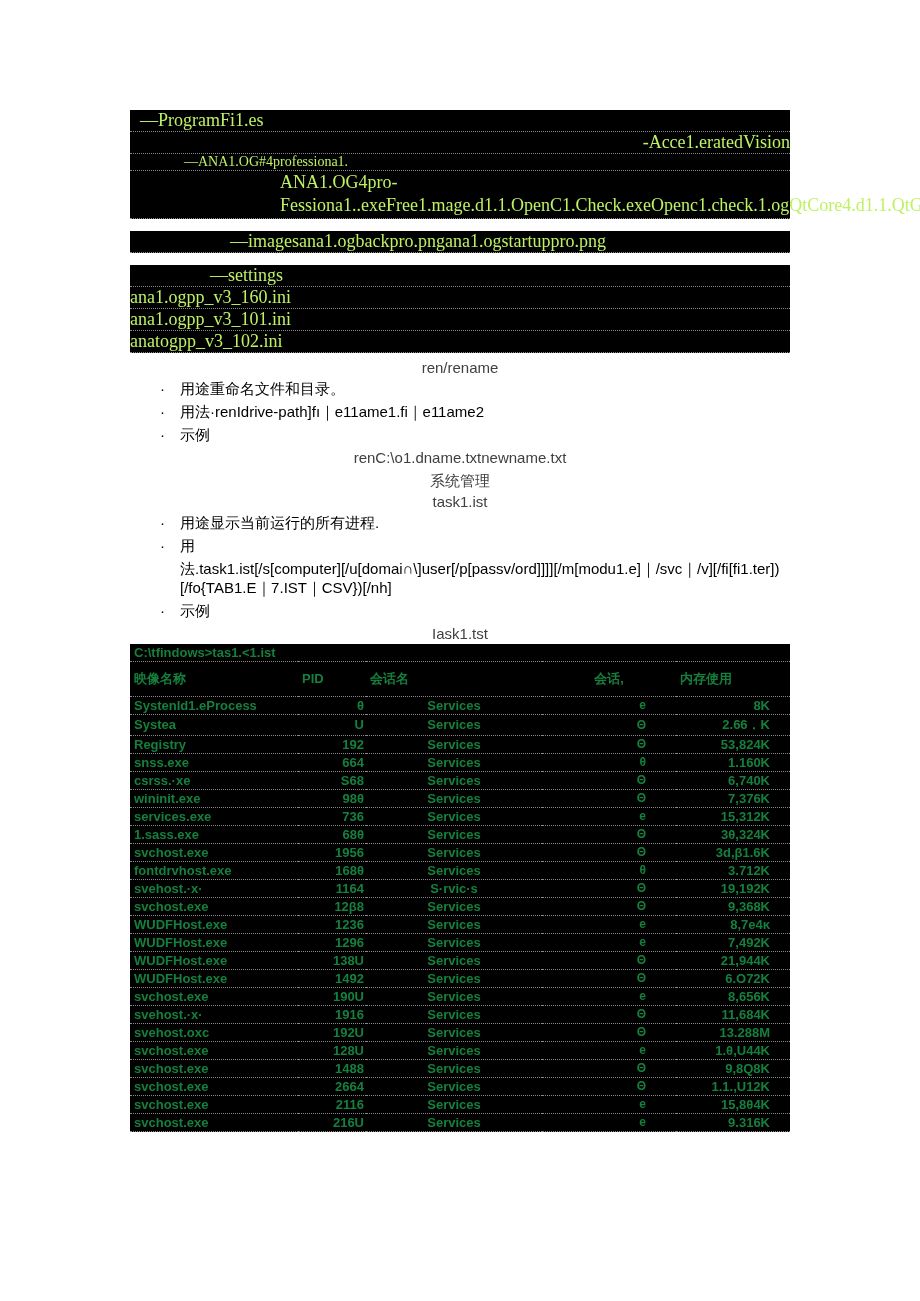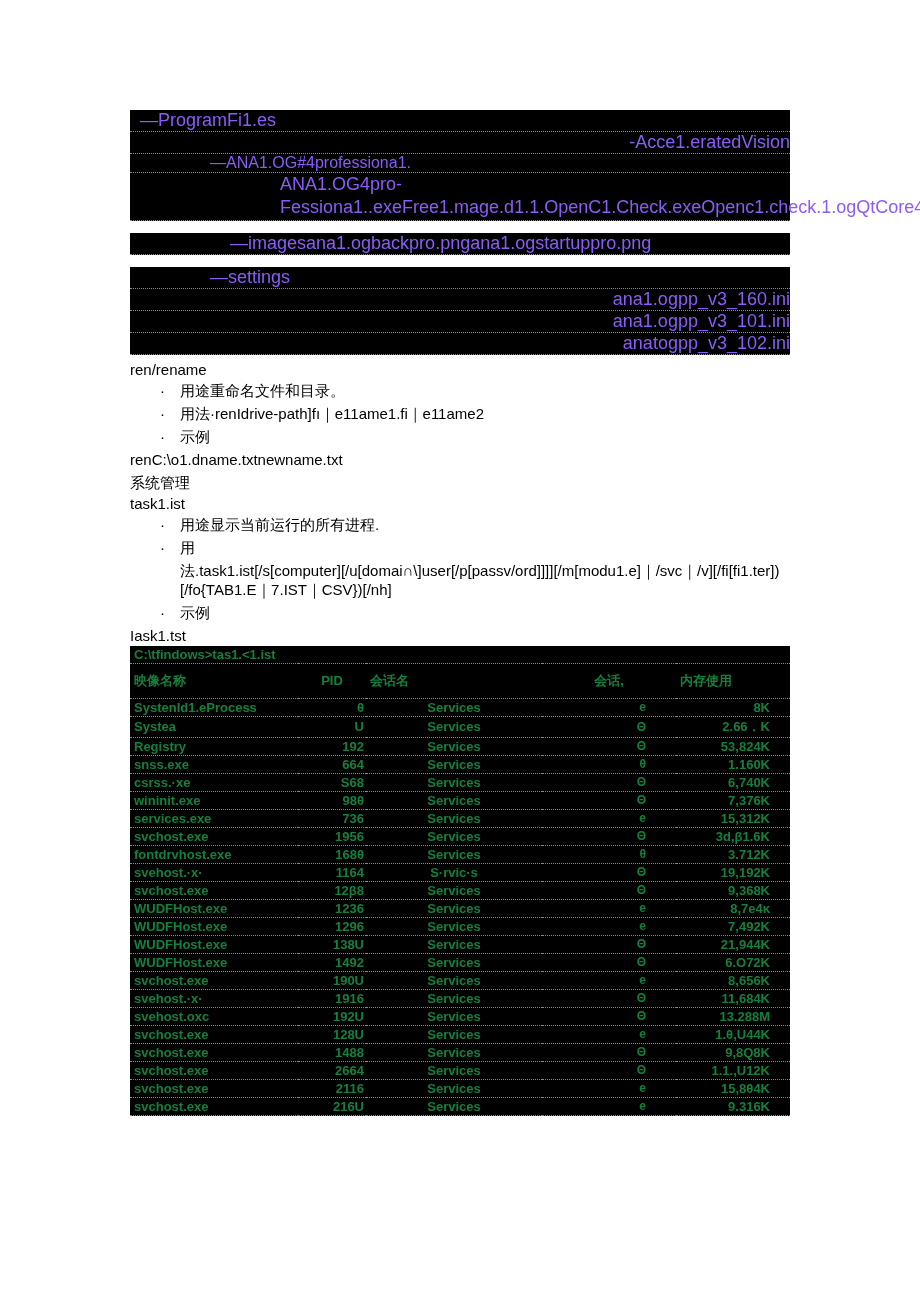--- a/index.html
+++ b/index.html
@@ -9,31 +9,32 @@
     font-family: Arial, "Microsoft YaHei", sans-serif;
     font-size: 15px;
     color: #000;
     width: 920px;
   }
   .page {
     padding: 110px 130px 50px 130px;
   }
   .blackblock {
     background: #000;
-    color: #8b5cf6;
+    color: #bef264;
     border-bottom: 1px dotted #888;
+    font-family: Liberation Serif, serif;
   }
   .tree1 { padding-left: 10px; font-size: 18px; }
   .tree2 { padding-left: 50px; font-size: 18px; text-align: right; }
-  .tree3 { padding-left: 80px; font-size: 16px; }
+  .tree3 { padding-left: 54px; font-size: 14px; }
   .tree4 { padding-left: 150px; font-size: 18px; line-height: 1.3; }
   .tree5 { padding-left: 100px; font-size: 18px; }
   .tree6 { padding-left: 80px; font-size: 18px; }
-  .settingsfile { text-align: right; font-size: 18px; }
-  .plain { background: #fff; color: #000000; font-size: 15px; margin: 2px 0; }
+  .settingsfile { text-align: left; font-size: 18px; }
+  .plain { background: #fff; color: #404040; font-size: 15px; margin: 2px 0; text-align: center; }
   .bulletlist { margin: 4px 0 4px 30px; font-size: 15px; }
   .bulletlist .row { margin: 4px 0; }
   .bulletlist .dot { display: inline-block; width: 20px; }
   .sectiontitle { font-size: 15px; margin-top: 6px; }
   .spacer { height: 12px; }
   table.tasklist {
     width: 100%;
     border-collapse: collapse;
     background: #000;
     color: #15803d;
@@ -92,21 +93,21 @@
   <table class="tasklist">
     <tbody>
         <tr class="prompt-row">
       <td colspan="2">C:\tfindows&gt;tas1.&lt;1.ist</td>
       <td></td>
           <td></td>
           <td></td>
     </tr>
     <tr>
       <th style="width:160px;">映像名称</th>
-      <th style="text-align:center;width:60px;">PID</th>
+      <th style="text-align:left;width:60px;">PID</th>
       <th>会话名</th>
       <th style="text-align:center;">会话,</th>
       <th>内存使用</th>
     </tr>
     </tbody>
       <tbody id="task-rows">
         <tr>
           <td>SystenId1.eProcess</td>
           <td class="col-pid">θ</td>
           <td class="col-sess">Services</td>
@@ -149,20 +150,27 @@
           <td class="col-mem">7,376K</td>
         </tr>
         <tr>
           <td>services.exe</td>
           <td class="col-pid">736</td>
           <td class="col-sess">Services</td>
           <td class="col-snum">е</td>
           <td class="col-mem">15,312K</td>
         </tr>
         <tr>
+          <td>1.sass.exe</td>
+          <td class="col-pid">68θ</td>
+          <td class="col-sess">Services</td>
+          <td class="col-snum">Θ</td>
+          <td class="col-mem">3θ,324K</td>
+        </tr>
+        <tr>
           <td>svchost.exe</td>
           <td class="col-pid">1956</td>
           <td class="col-sess">Services</td>
           <td class="col-snum">Θ</td>
           <td class="col-mem">3d,β1.6K</td>
         </tr>
         <tr>
           <td>fontdrvhost.exe</td>
           <td class="col-pid">168θ</td>
           <td class="col-sess">Services</td>

